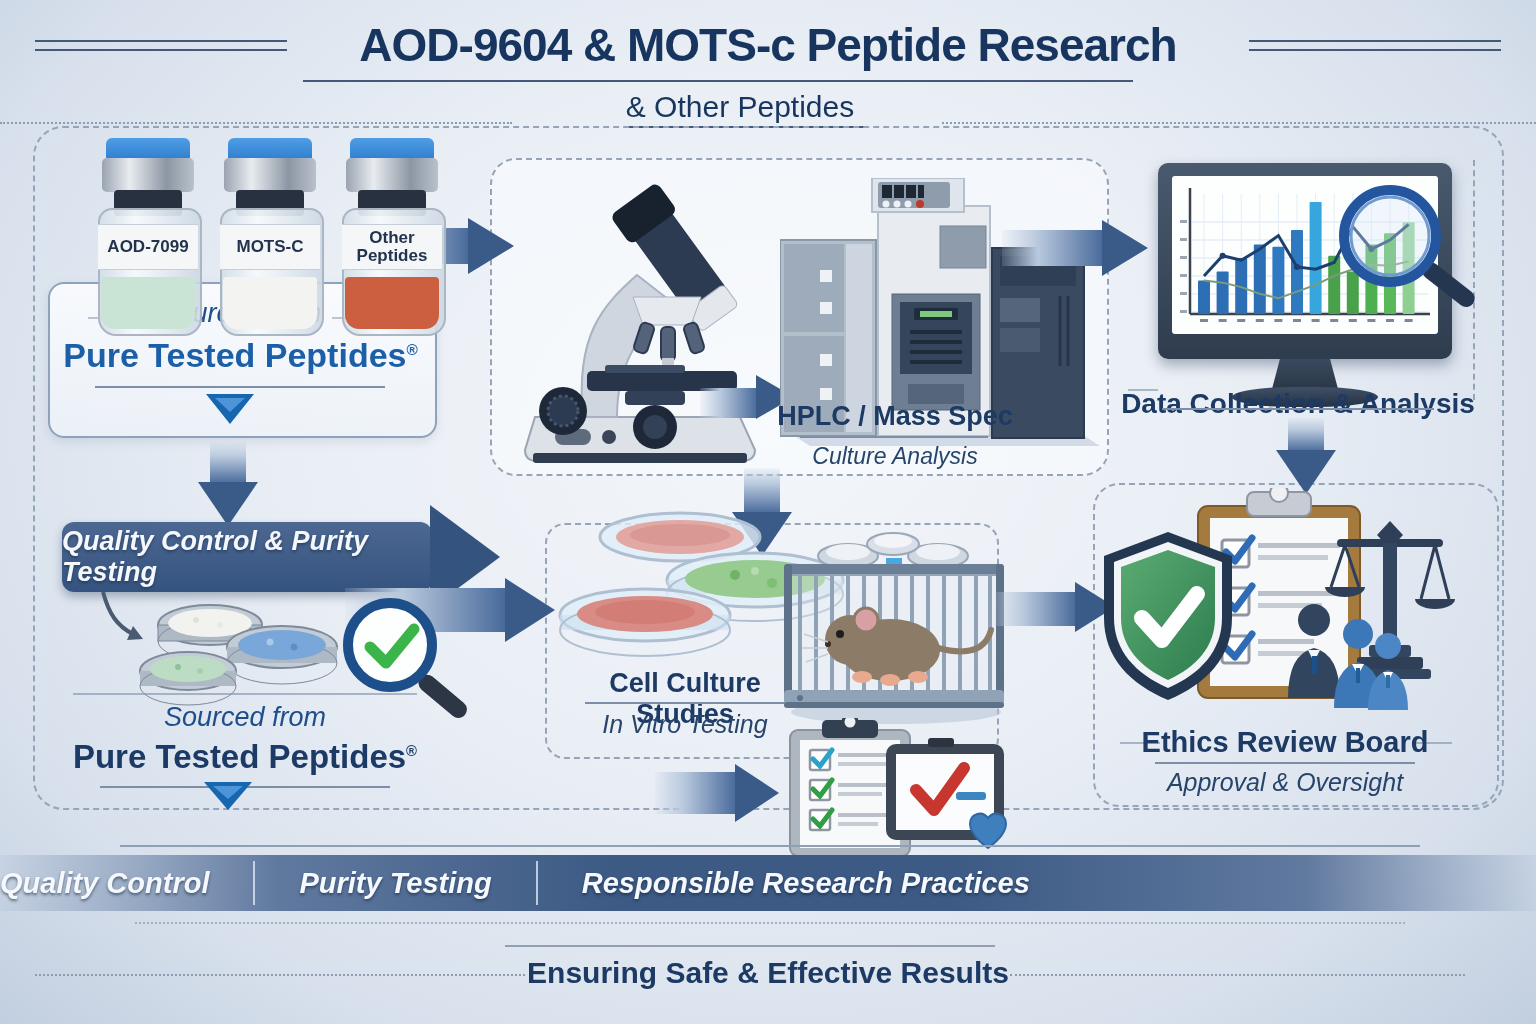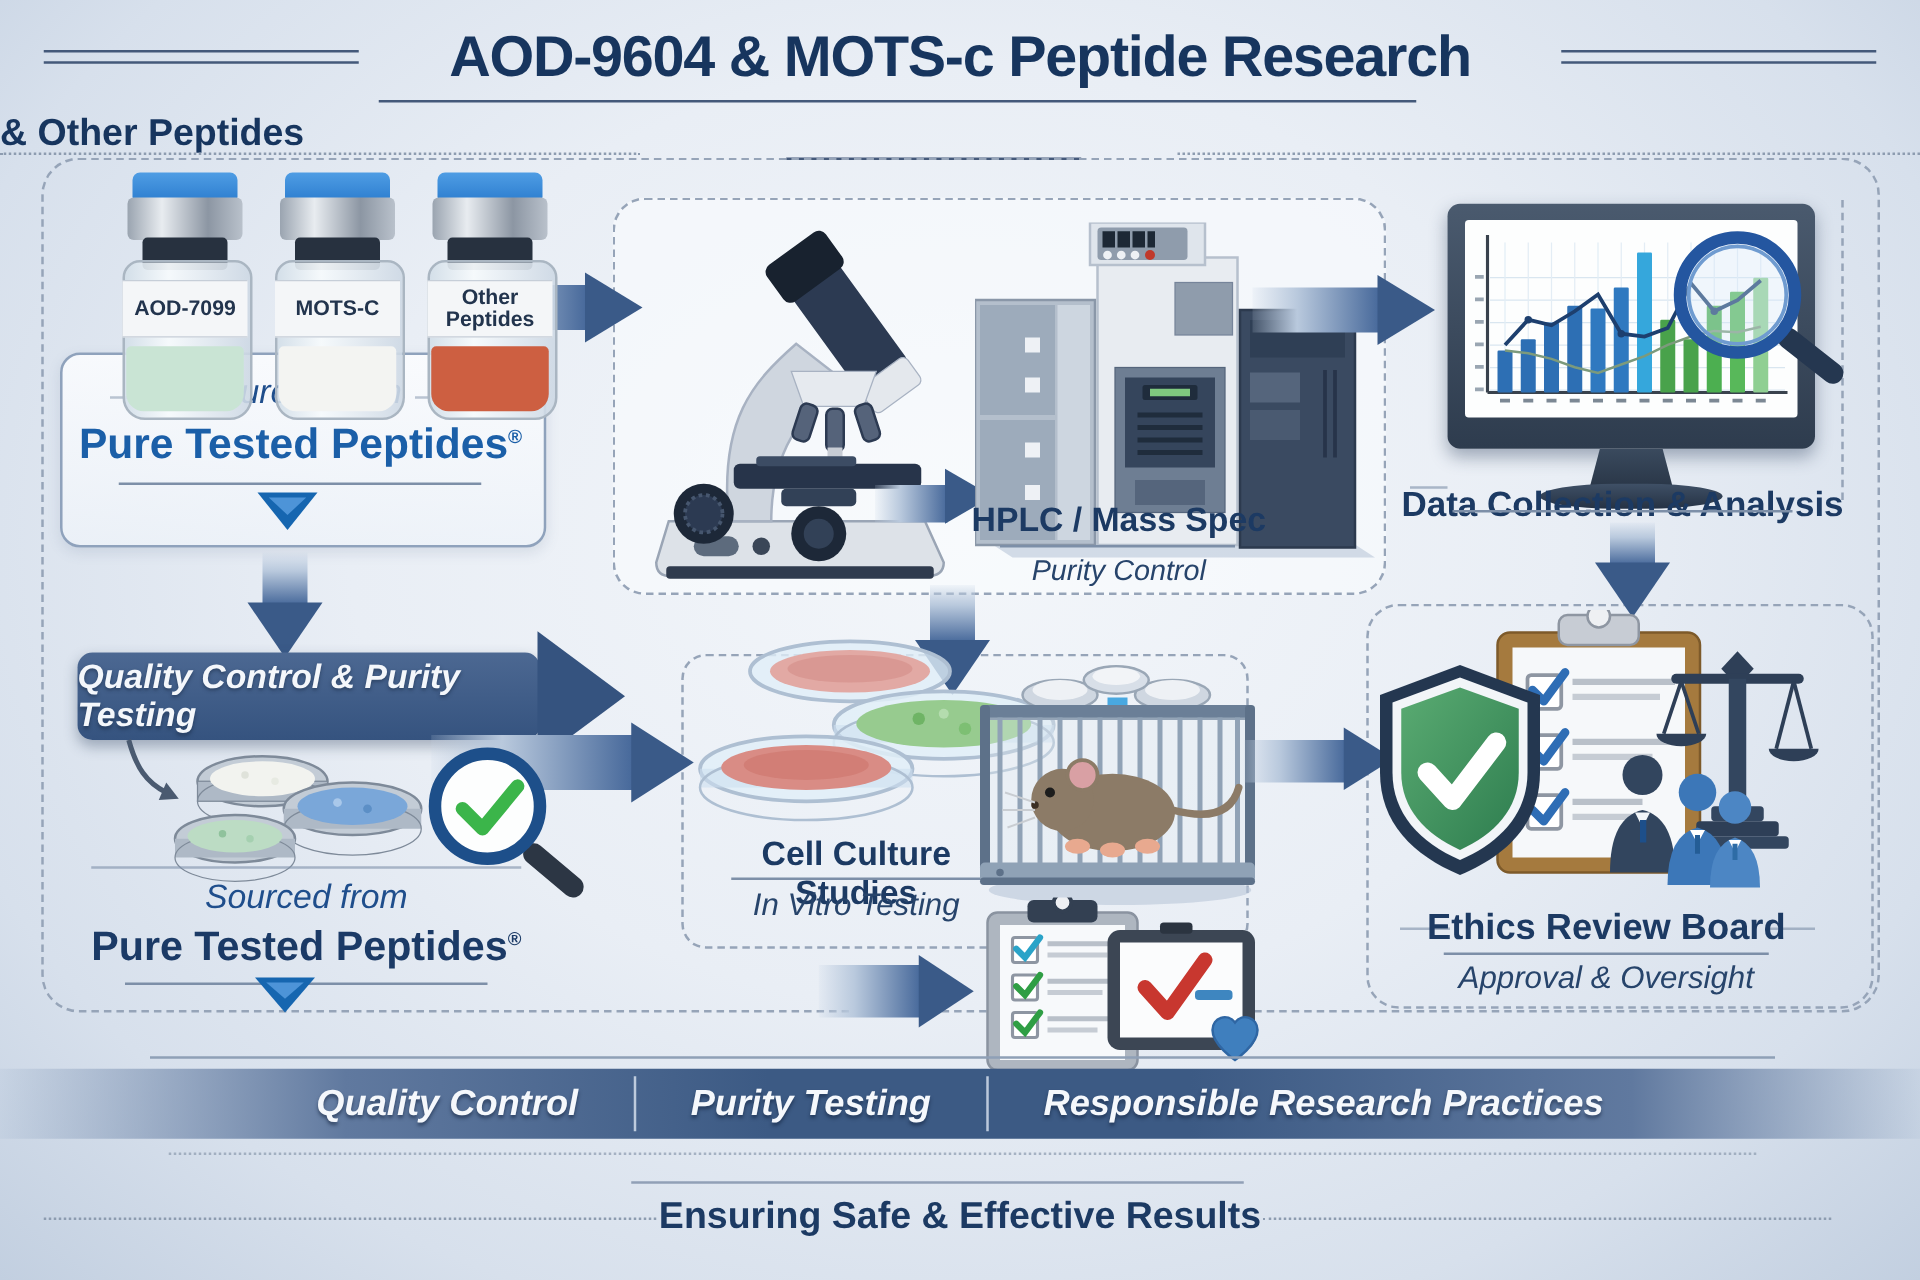--- a/index.html
+++ b/index.html
@@ -27,38 +27,38 @@
   .vial .powder{position:absolute;left:9px;bottom:5px;width:94px;height:52px;border-radius:4px 4px 14px 14px;}
   
   .srcbox{border:2px solid #8fa2bc;border-radius:16px;background:linear-gradient(180deg,rgba(252,253,255,.85),rgba(238,243,249,.8));box-shadow:0 4px 10px rgba(90,110,140,.15);}
   .italic{font-style:italic;}
   .brand{font-weight:bold;color:#1b5fa8;margin-top:35px;}
   .reg{font-size:.45em;vertical-align:super;}
   
   .qcbanner{background:linear-gradient(180deg,#4c6892,#35537f);border-radius:12px;box-shadow:0 5px 10px rgba(40,60,90,.35);display:flex;align-items:center;justify-content:center;}
   .qcbanner span{color:#f4f7fb;font-weight:bold;font-style:italic;font-size:27px;text-shadow:0 2px 3px rgba(20,35,60,.5);}
   .qchead{width:0;height:0;border-top:52px solid transparent;border-bottom:52px solid transparent;border-left:70px solid #35537f;}
-  .footerbar{background:linear-gradient(90deg,rgba(157,178,204,.15),#60799f 18%,#3c5a84 40%,#3c5a84 62%,#60799f 85%,rgba(157,178,204,.15));display:flex;align-items:center;justify-content:center;gap:44px;}
+  .footerbar{background:linear-gradient(90deg,rgba(157,178,204,.15),#60799f 18%,#3c5a84 40%,#3c5a84 62%,#60799f 85%,rgba(157,178,204,.15));display:flex;align-items:center;gap:44px;}
   .footerbar span{color:#f5f8fc;font-weight:bold;font-style:italic;font-size:29px;text-shadow:0 2px 3px rgba(15,30,55,.55);}
   .fdiv{width:2px;height:44px;background:rgba(230,238,248,.75);}
   .seclabel{font-weight:bold;font-size:27px;color:#1c3a63;text-align:center;}
   .sublabel{font-style:italic;font-size:23px;color:#27446b;text-align:center;}
 </style>
 </head>
 <body>
 
 <div class="stage">
 
   <div class="abs" style="left:35px;top:40px;width:252px;height:2px;background:#44597a"></div>
   <div class="abs" style="left:35px;top:49px;width:252px;height:2px;background:#44597a"></div>
   <div class="abs" style="left:1249px;top:40px;width:252px;height:2px;background:#44597a"></div>
   <div class="abs" style="left:1249px;top:49px;width:252px;height:2px;background:#44597a"></div>
   <div class="abs navy" style="left:0;top:18px;width:1536px;text-align:center;font-size:46px;font-weight:bold;letter-spacing:-1px;color:#17355e">AOD-9604 &amp; MOTS-c Peptide Research</div>
   <div class="abs" style="left:303px;top:80px;width:830px;height:2px;background:#44597a"></div>
-  <div class="abs navy" style="left:0;top:90px;width:1480px;font-size:30px;font-weight:bold;color:#17355e">&amp; Other Peptides</div>
+  <div class="abs navy" style="left:0;top:90px;width:1480px;text-align:center;font-size:30px;font-weight:normal;color:#17355e">&amp; Other Peptides</div>
   <div class="abs" style="left:629px;top:126px;width:236px;height:2px;background:#44597a"></div>
   <div class="abs dotline" style="left:0;top:122px;width:512px;"></div>
   <div class="abs dotline" style="left:942px;top:122px;width:594px;"></div>
 
   <div class="abs dashbox" style="left:33px;top:126px;width:1467px;height:680px;border-radius:30px"></div>
   <div class="abs dashbox" style="left:490px;top:158px;width:615px;height:314px;background:rgba(252,253,255,.55)"></div>
   <div class="abs dashbox" style="left:545px;top:523px;width:450px;height:232px;border-radius:20px"></div>
   <div class="abs dashbox" style="left:1093px;top:483px;width:402px;height:320px;"></div>
   <div class="abs" style="left:1473px;top:160px;width:0;height:240px;border-left:2px dashed #96a4b8"></div>
 
@@ -173,21 +173,21 @@
     <g stroke="#27344a" stroke-width="3">
         <line x1="288" y1="118" x2="288" y2="188"></line>
         <line x1="280" y1="118" x2="280" y2="188"></line>
       </g>
     <rect x="220" y="120" width="40" height="24" fill="#55657c"></rect>
       <rect x="220" y="150" width="40" height="24" fill="#4a5a71"></rect>
   </svg>
 
   <div class="abs seclabel" style="left:760px;top:401px;width:270px">HPLC / Mass Spec</div>
   <div class="abs thinline" style="left:800px;top:436px;width:188px"></div>
-  <div class="abs sublabel" style="left:760px;top:443px;width:270px">Purity Control</div>
+  <div class="abs sublabel" style="left:760px;top:443px;width:270px">Culture Analysis</div>
 
   <div class="abs ar-tail-h" style="left:1002px;top:230px;width:102px;height:36px"></div>
   <div class="abs ar-head-r" style="left:1102px;top:220px"></div>
 
   <div class="abs" style="left:1158px;top:163px;width:294px;height:196px;background:linear-gradient(180deg,#4a5a6e,#2e3c4e);border-radius:10px;box-shadow:0 6px 14px rgba(40,60,90,.4)"></div>
   <div class="abs" style="left:1172px;top:176px;width:266px;height:158px;background:#fdfefe;border-radius:3px"></div>
   <svg id="chart-svg" class="abs" style="left:1172px;top:176px" width="266" height="158" viewBox="0 0 266 158">
       <line x1="20" y1="136" x2="256" y2="136" stroke="#d9e6f0" stroke-width="1"></line>
       <line x1="20" y1="118" x2="256" y2="118" stroke="#d9e6f0" stroke-width="1"></line>
       <line x1="20" y1="100" x2="256" y2="100" stroke="#d9e6f0" stroke-width="1"></line>

